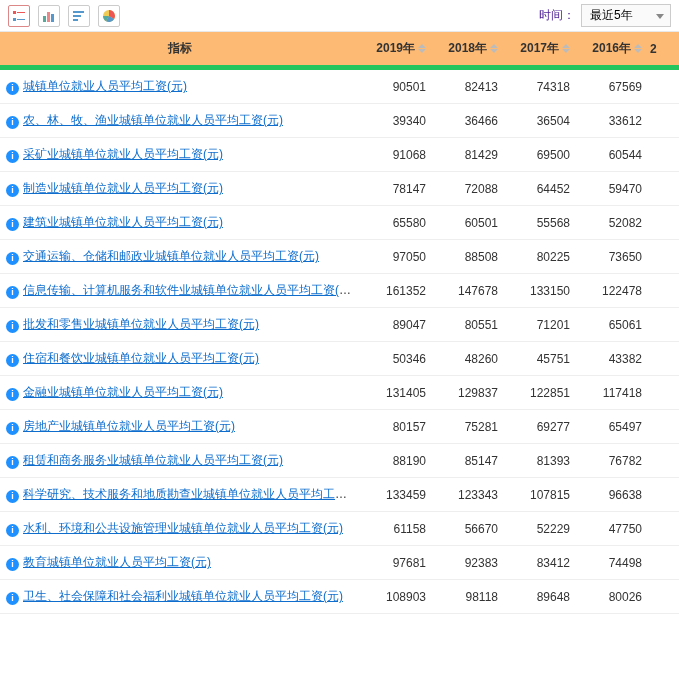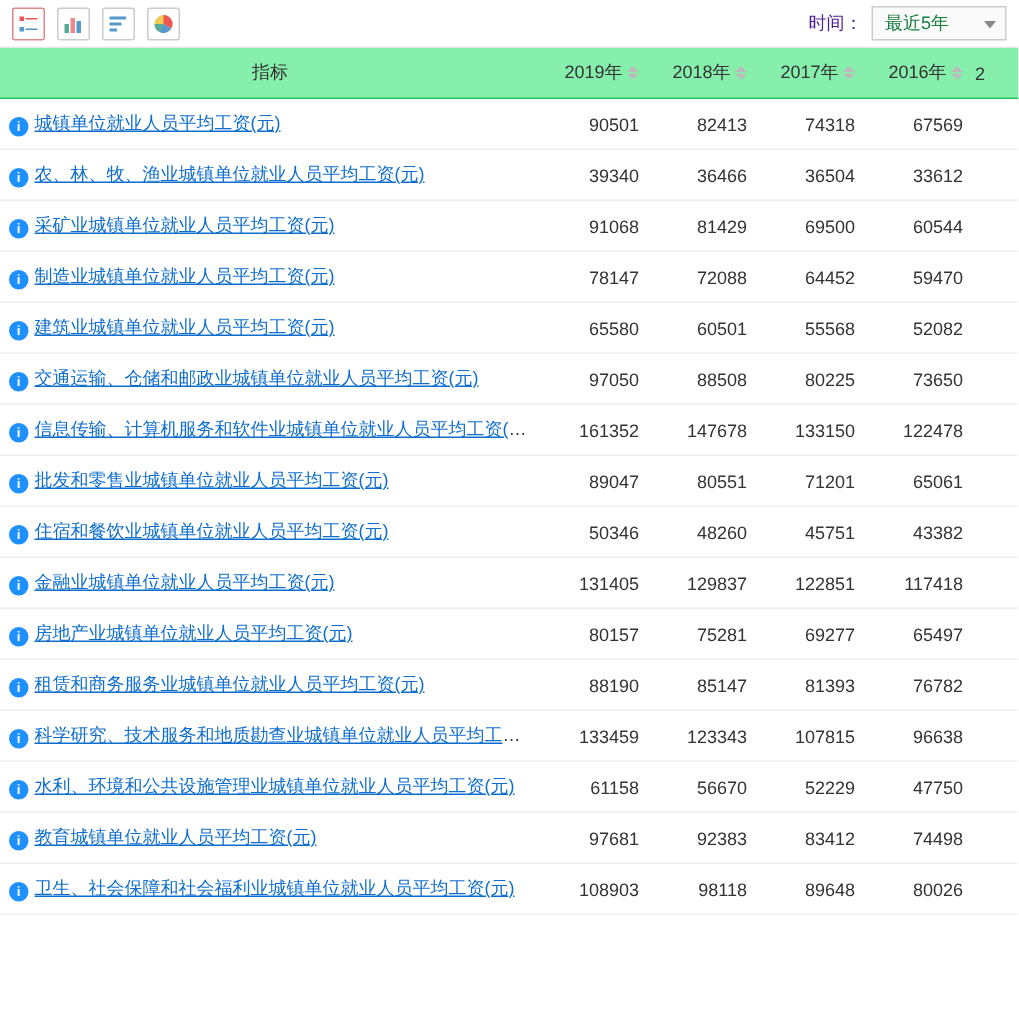--- a/index.html
+++ b/index.html
@@ -32,45 +32,45 @@
       justify-content: center;
       cursor: pointer;
       background: #fff;
     }
     .tb-btn.first { border-color: #d88; }
     .spacer { flex: 1; }
     .time-label { color: #4c1d95; margin-right: 6px; }
     .time-select {
       border: 1px solid #ccc;
       padding: 2px 36px 2px 8px;
-      color: #15803d;
+      color: #000000;
       background: #fafafa;
       position: relative;
       min-width: 90px;
     }
     .time-select::after {
       content: "";
       position: absolute;
       right: 6px; top: 50%;
       margin-top: -2px;
       border-left: 4px solid transparent;
       border-right: 4px solid transparent;
       border-top: 5px solid #888;
     }
     table {
       width: 100%;
       border-collapse: collapse;
       table-layout: fixed;
     }
     thead th {
-      background: #86efac;
-      font-weight: normal;
+      background: #fdba74;
+      font-weight: bold;
       color: #333;
       padding: 8px 6px;
-      border-bottom: 1px solid #22c55e;
+      border-bottom: 5px solid #22c55e;
       text-align: right;
       white-space: nowrap;
     }
     thead th:first-child { text-align: center; }
     tbody td {
       padding: 8px 6px;
       border-bottom: 1px solid #eee;
       text-align: right;
       white-space: nowrap;
       overflow: hidden;

